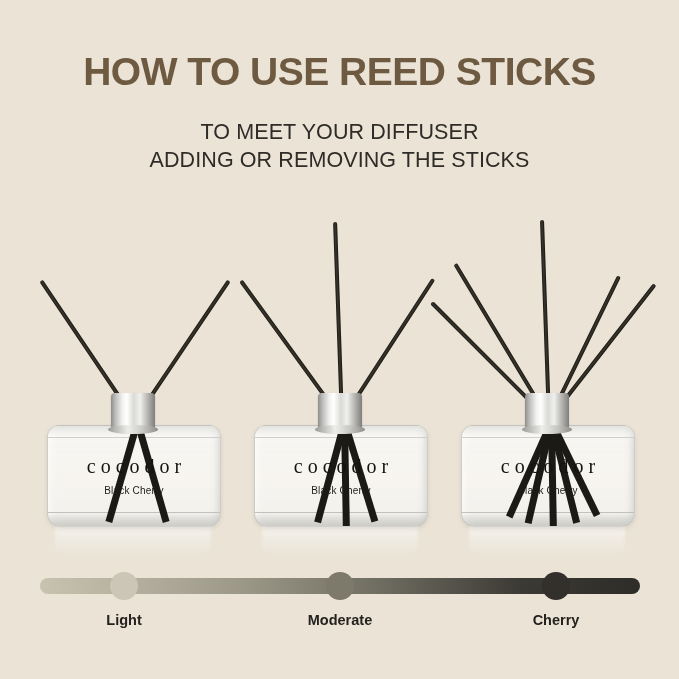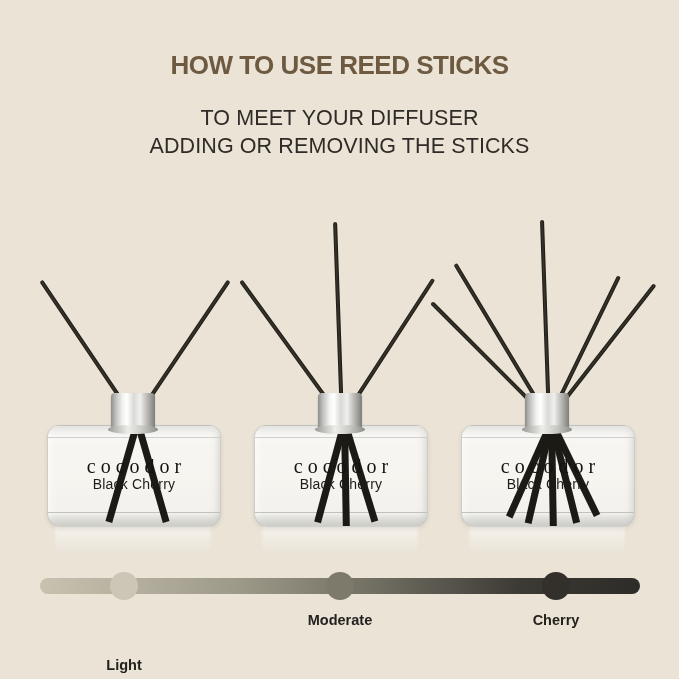--- a/index.html
+++ b/index.html
@@ -16,21 +16,21 @@
   }
 
   
   .header {
     position: absolute;
     top: 0; left: 0; right: 0;
     text-align: center;
     padding-top: 52px;
   }
   .title {
-    font-size: 26px;
+    font-size: 39px;
     font-weight: 700;
     letter-spacing: -0.5px;
     color: #6d5a41;
     margin: 0;
     line-height: 1.05;
     white-space: nowrap;
   }
   .subtitle {
     margin: 26px 0 0 0;
     font-size: 21.5px;
@@ -171,21 +171,22 @@
   }
   .brand {
     font-family: "Liberation Serif", serif;
     font-size: 20px;
     letter-spacing: 5px;
     color: #141310;
     line-height: 1;
     padding-left: 5px;
   }
   .variant {
-    font-size: 14px;
+    margin-top: 9px;
+    font-size: 10px;
     color: #1d1c18;
     letter-spacing: 0.2px;
   }
   .reflection {
     position: absolute;
     left: 22px;
     top: 133px;
     width: 156px;
     height: 30px;
     border-radius: 0 0 10px 10px;
@@ -315,17 +316,17 @@
 
 </div>
 
 <div class="slider-wrap">
   <div class="track">
       <div class="knob" style="left: 14%; background: rgb(203, 198, 181);"></div>
       <div class="knob" style="left: 50%; background: rgb(125, 122, 108);"></div>
       <div class="knob" style="left: 86%; background: rgb(51, 47, 43);"></div>
     </div>
   <div class="labels">
-      <div class="slabel" style="left: 14%; margin-top: 45px;">Light</div>
+      <div class="slabel" style="left: 14%;">Light</div>
       <div class="slabel" style="left: 50%;">Moderate</div>
       <div class="slabel" style="left: 86%;">Cherry</div>
     </div>
 </div>
 
 </body></html>

